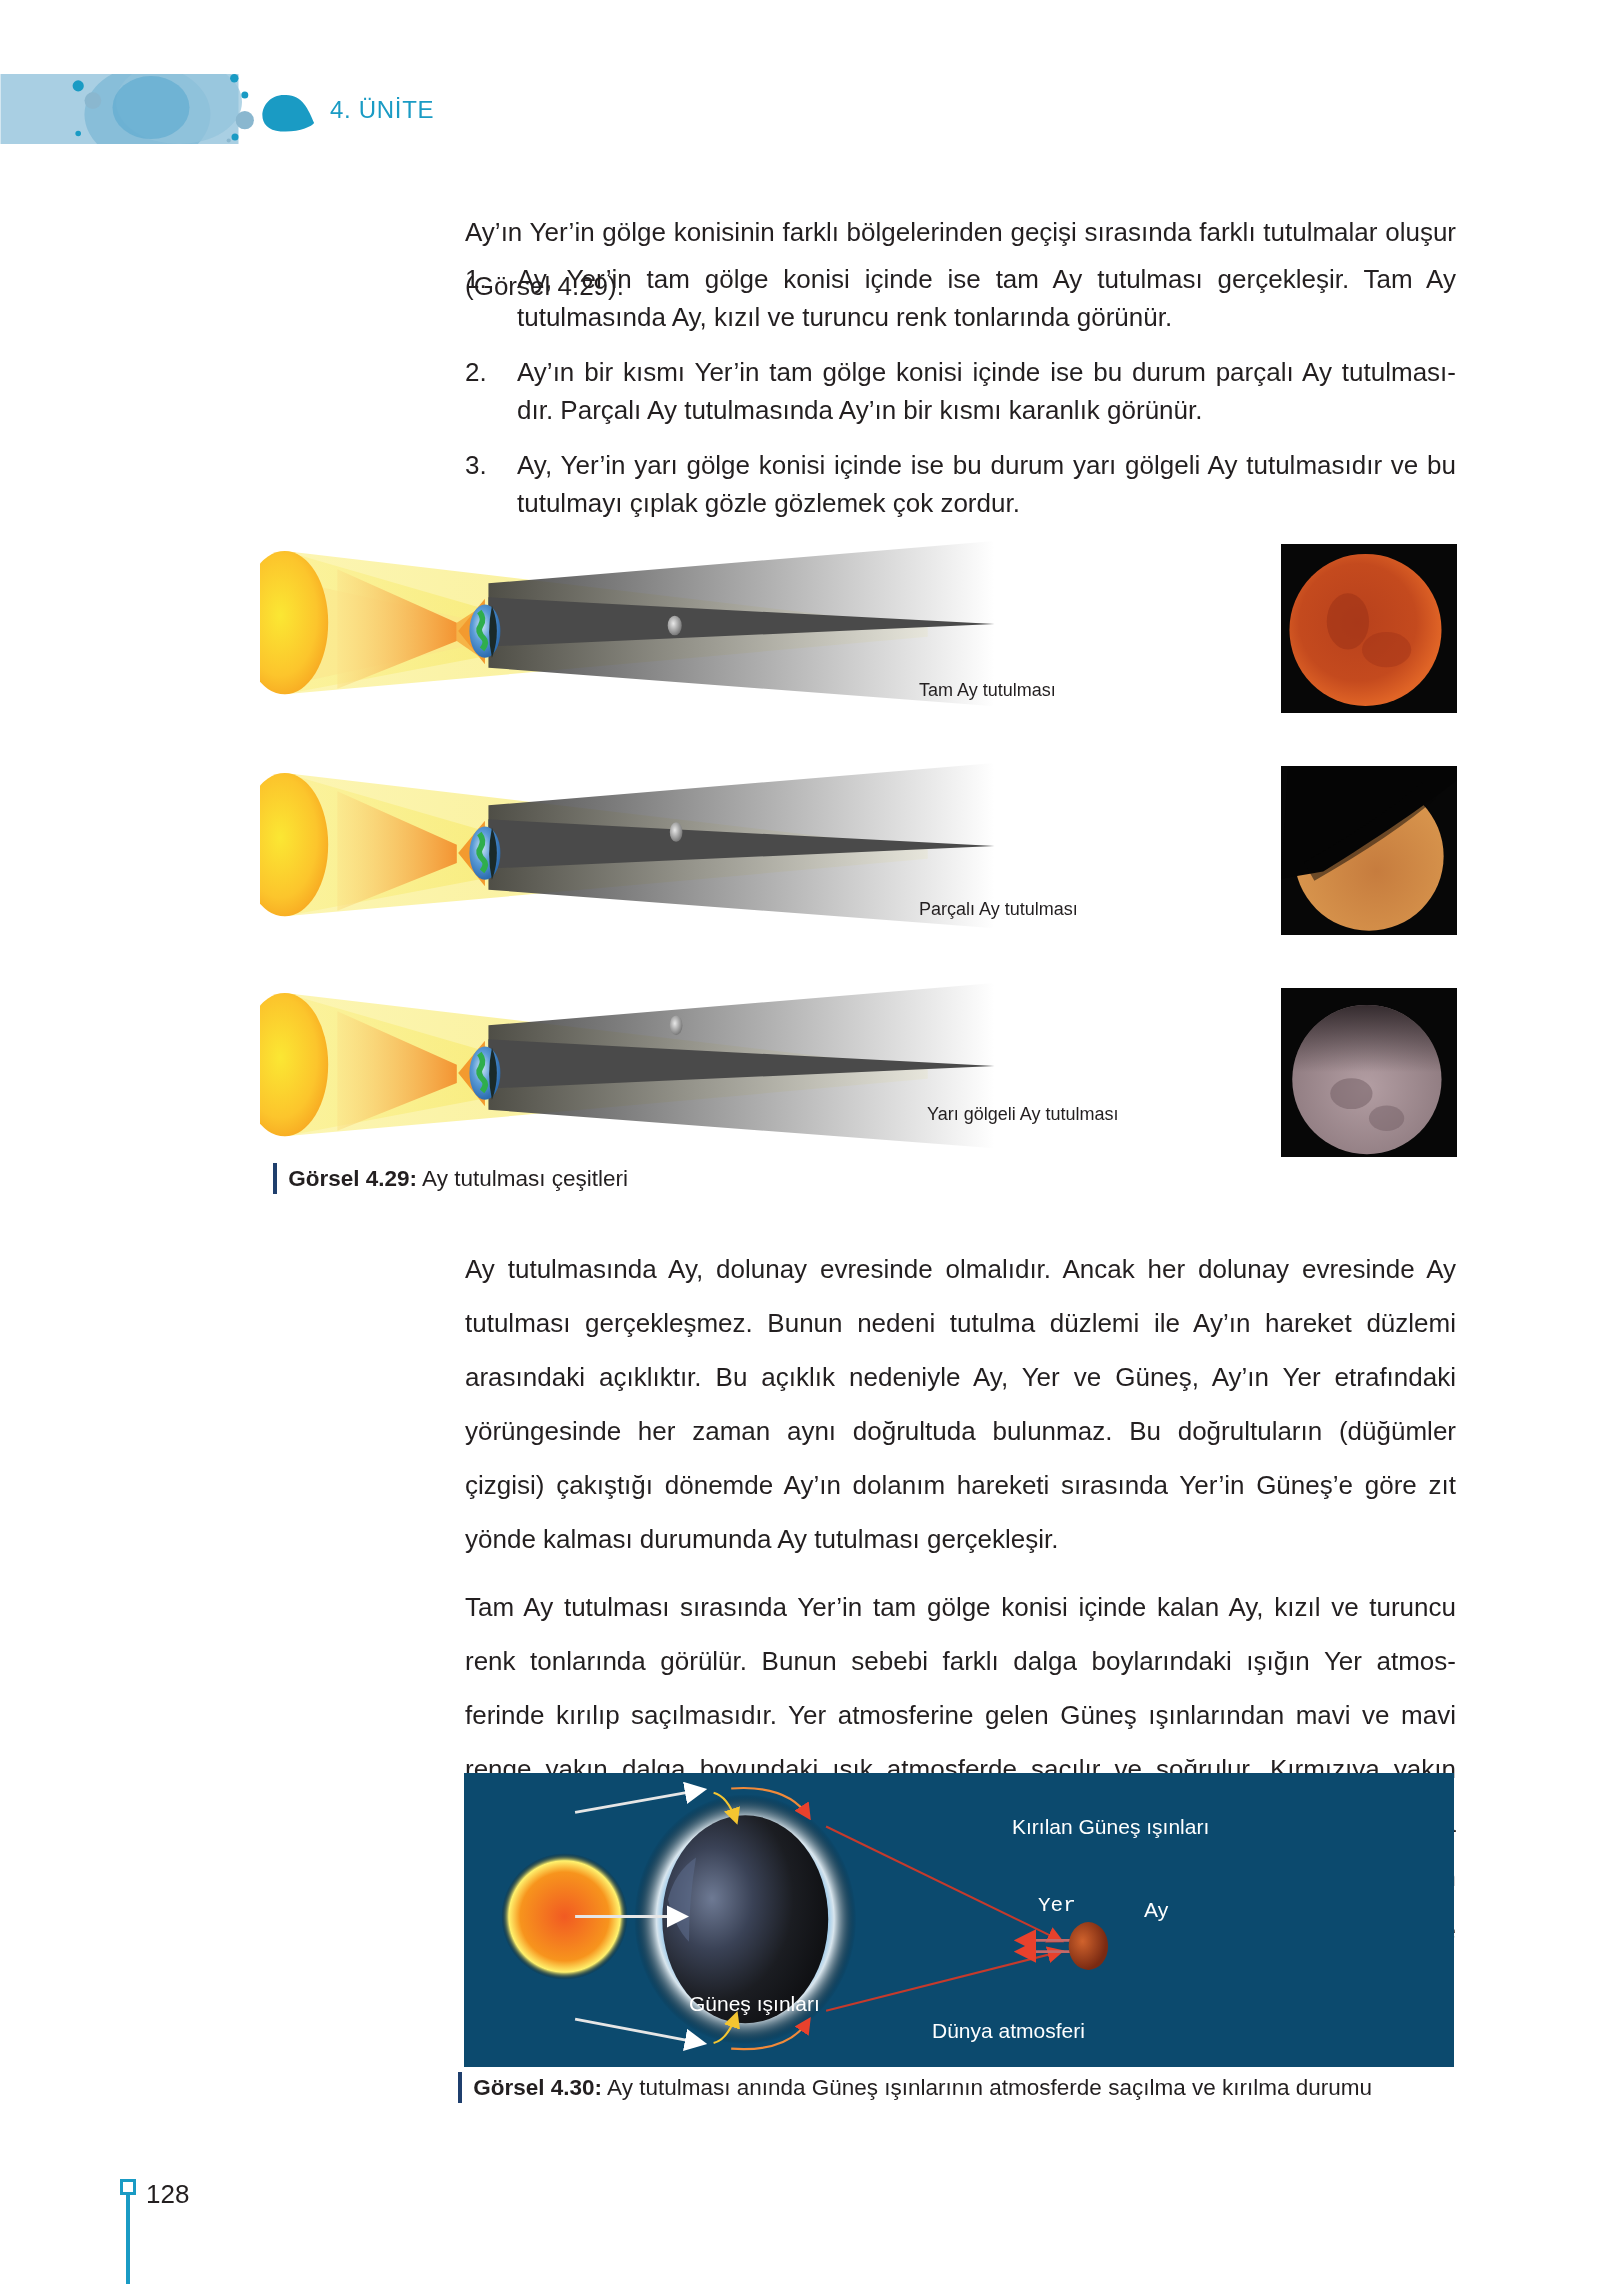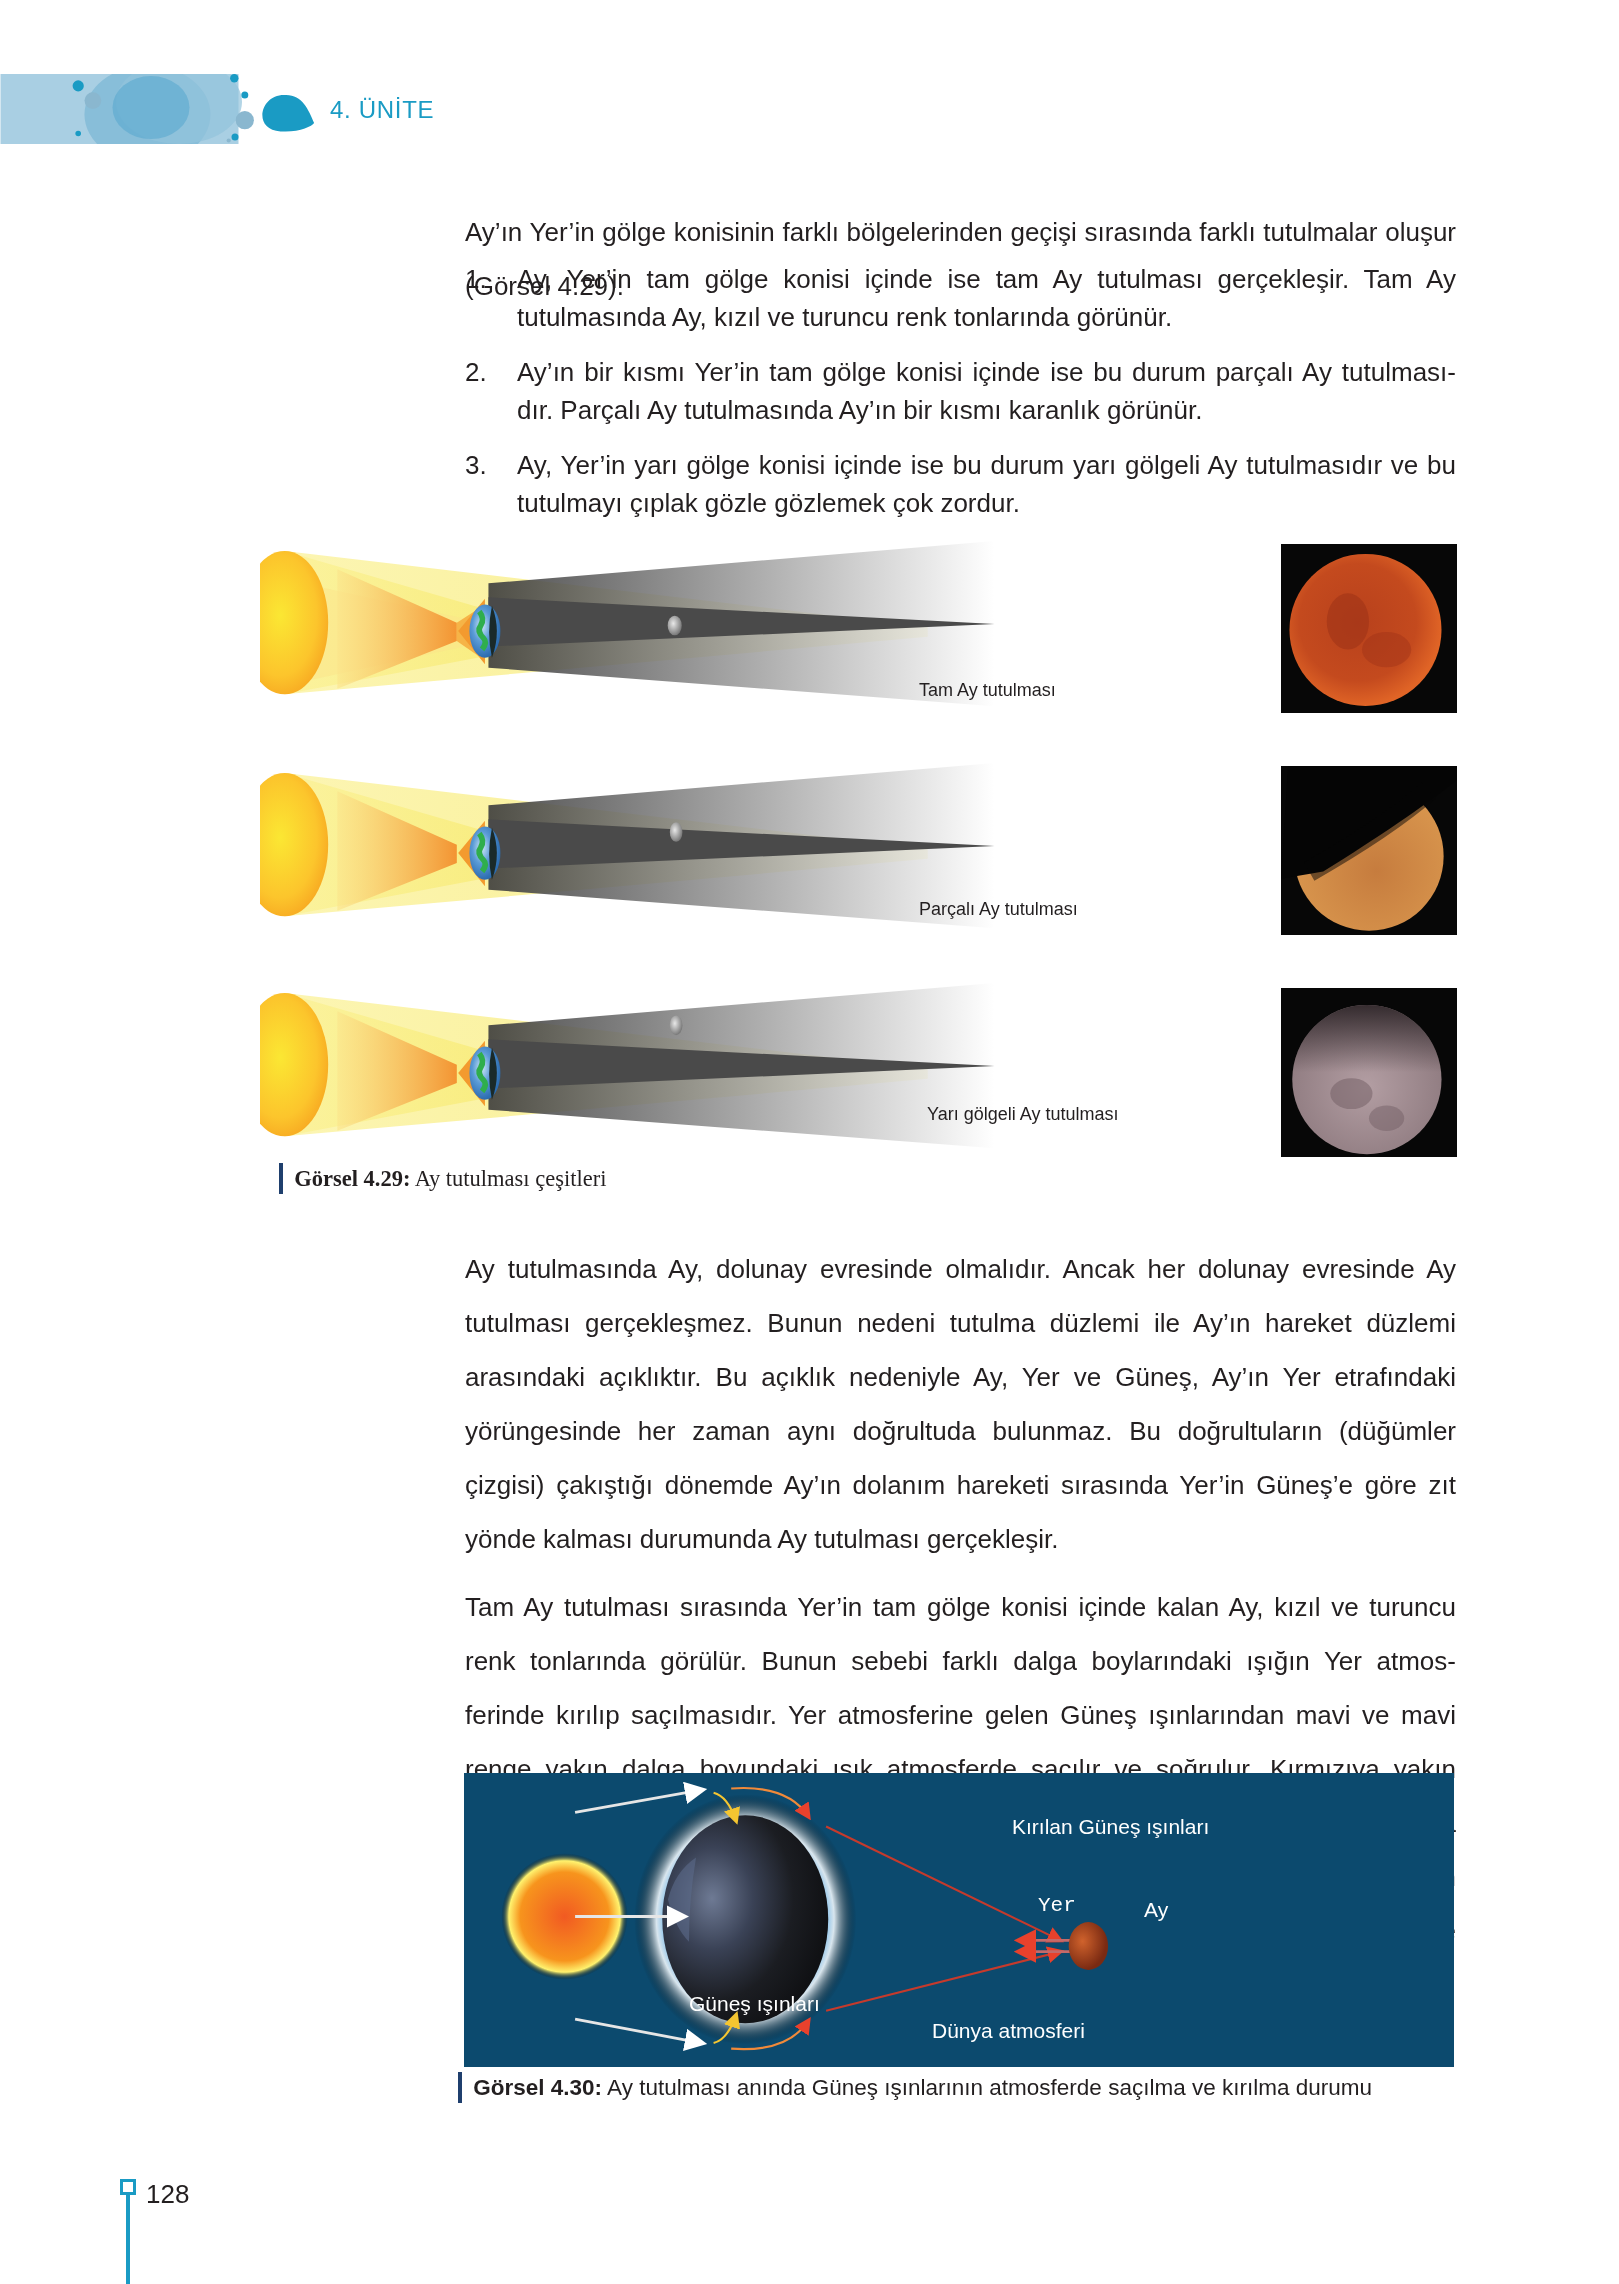--- a/index.html
+++ b/index.html
@@ -203,21 +203,21 @@
             <stop offset="45%" stop-color="#2b2326" stop-opacity="0"></stop>
         </linearGradient>
       </defs>
       <circle cx="122" cy="130" r="106" fill="url(#grayMoon)"></circle>
       <circle cx="122" cy="130" r="106" fill="url(#topDark)"></circle>
       <ellipse cx="100" cy="150" rx="30" ry="22" fill="#6f5c62" opacity="0.5"></ellipse>
       <ellipse cx="150" cy="185" rx="25" ry="18" fill="#6f5c62" opacity="0.45"></ellipse>
     </svg>
   </div>
 
-  <div class="caption" style="left:279px; top:1163px;font-family:Liberation Serif, serif;">
+  <div class="caption" style="left:273px; top:1163px;">
     <b>Görsel 4.29:</b><span> Ay tutulması çeşitleri</span>
   </div>
 </div>
 
 <div class="text-block" style="top:1204px;">
   <p>Ay tutulmasında Ay, dolunay evresinde olmalıdır. Ancak her dolunay evresinde Ay tutulması gerçekleşmez. Bunun nedeni tutulma düzlemi ile Ay’ın hareket düzlemi arasındaki açıklıktır. Bu açıklık nedeniyle Ay, Yer ve Güneş, Ay’ın Yer etrafındaki yörüngesinde her zaman aynı doğrultuda bulunmaz. Bu doğrultuların (düğümler çizgisi) çakıştığı dönemde Ay’ın dolanım hareketi sırasında Yer’in Güneş’e göre zıt yönde kalması durumunda Ay tutulması gerçekleşir.</p>
   <p>Tam Ay tutulması sırasında Yer’in tam gölge konisi içinde kalan Ay, kızıl ve turuncu renk tonlarında görülür. Bunun sebebi farklı dalga boylarındaki ışığın Yer atmos-ferinde kırılıp saçılmasıdır. Yer atmosferine gelen Güneş ışınlarından mavi ve mavi renge yakın dalga boyundaki ışık atmosferde saçılır ve soğrulur. Kırmızıya yakın dalga boylarındaki ışık ise daha az kırılıp, daha az saçılarak Ay yüzeyine düşer. Bu da Ay’ın kızıl ve turuncu renk tonlarında görünmesine neden olur (Görsel 4.30). Bilim insanları, farklı zamanlardaki tam Ay tutulmalarında Ay’ın kızıllığındaki değişime bakarak atmosferdeki toz miktarı değişimini ölçerler.</p>
 </div>
 
 <div class="fig430">

